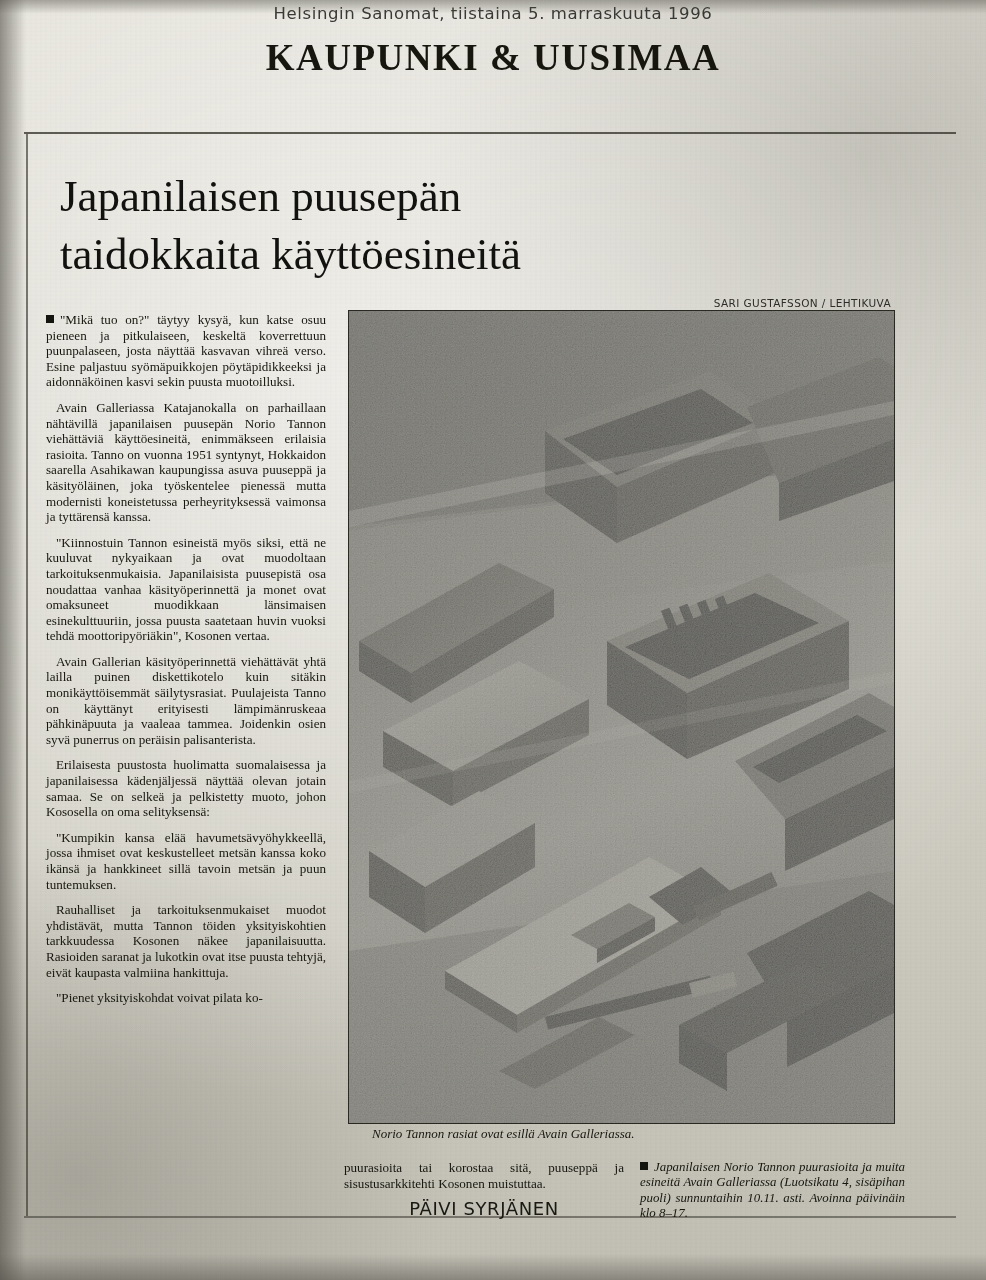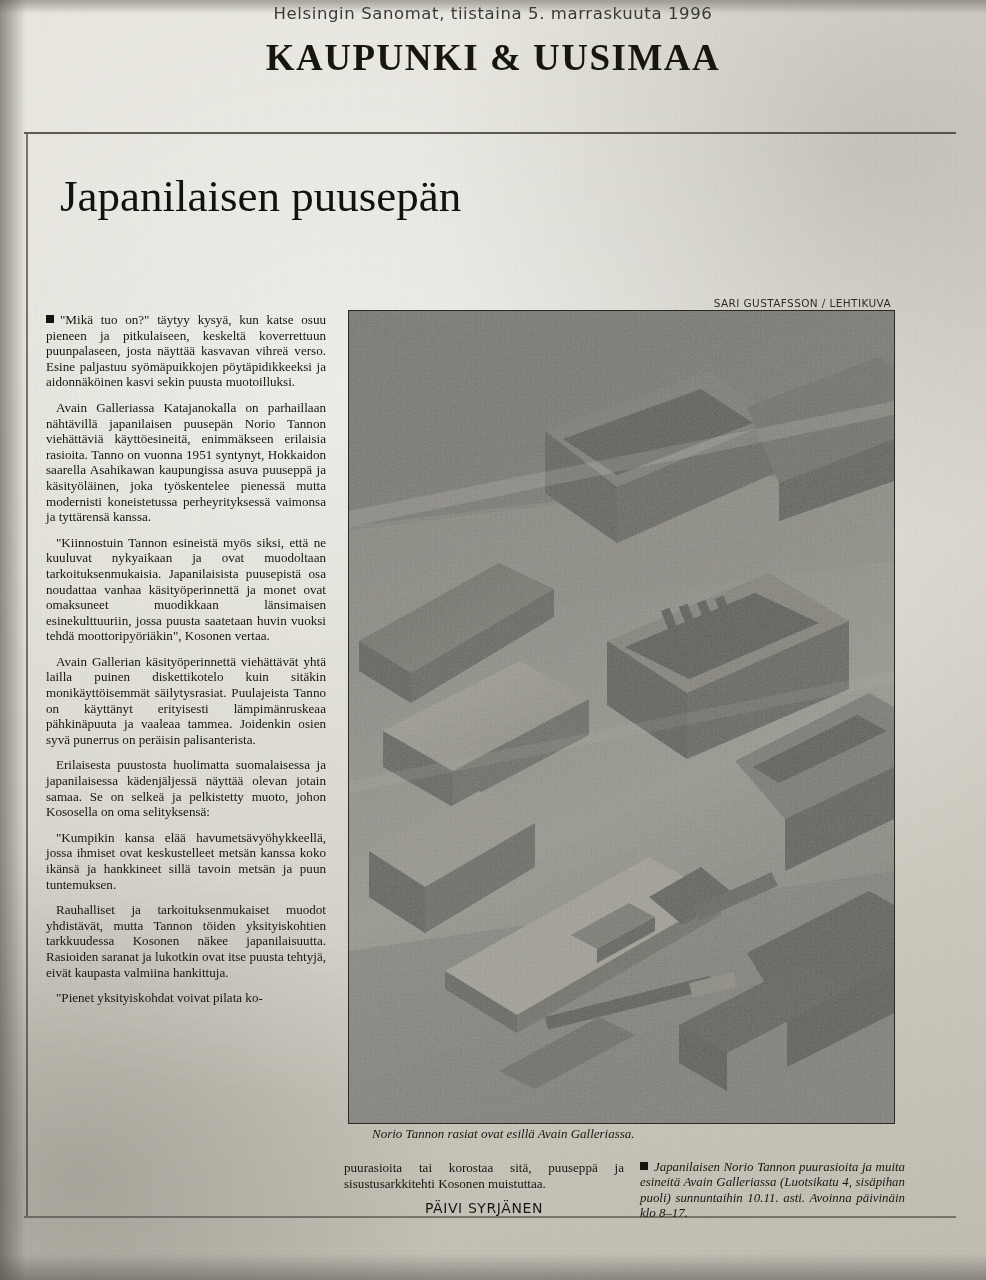--- a/index.html
+++ b/index.html
@@ -158,21 +158,21 @@
     top: 1160px;
     width: 280px;
     font-size: 13.1px;
     line-height: 15.6px;
   }
   #col-mid-bottom p { margin: 0 0 8px 0; text-indent: 0; }
   .byline {
     margin-top: 10px;
     text-align: center;
     font-family: "DejaVu Sans", sans-serif;
-    font-size: 14px;
+    font-size: 18px;
     letter-spacing: 0.6px;
     color: #1a1a14;
   }
   #col-right-bottom {
     left: 640px;
     top: 1160px;
     width: 265px;
     font-size: 12.9px;
     line-height: 15.4px;
     font-style: italic;
@@ -205,20 +205,21 @@
 
   <div class="masthead-date">Helsingin Sanomat, tiistaina 5. marraskuuta 1996</div>
   <div class="masthead-title">KAUPUNKI &amp; UUSIMAA</div>
 
   <div class="rule-top"></div>
   <div class="rule-left"></div>
   <div class="rule-bottom"></div>
 
   <div class="headline">
     <div>Japanilaisen puusepän</div>
+    <div>taidokkaita käyttöesineitä</div>
   </div>
 
   <div class="photo-credit">SARI GUSTAFSSON / LEHTIKUVA</div>
 
   <div class="col" id="col-left">
     <p class="first"><span class="square"></span><span>"Mikä tuo on?" täytyy kysyä, kun katse osuu pieneen ja pitkulaiseen, keskeltä koverrettuun puunpalaseen, josta näyttää kasvavan vihreä verso. Esine paljastuu syömäpuikkojen pöytäpidikkeeksi ja aidonnäköinen kasvi sekin puusta muotoilluksi.</span></p>
     <p><span>Avain Galleriassa Katajanokalla on parhaillaan nähtävillä japanilaisen puusepän Norio Tannon viehättäviä käyttöesineitä, enimmäkseen erilaisia rasioita. Tanno on vuonna 1951 syntynyt, Hokkaidon saarella Asahikawan kaupungissa asuva puuseppä ja käsityöläinen, joka työskentelee pienessä mutta modernisti koneistetussa perheyrityksessä vaimonsa ja tyttärensä kanssa.</span></p>
     <p><span>"Kiinnostuin Tannon esineistä myös siksi, että ne kuuluvat nykyaikaan ja ovat muodoltaan tarkoituksenmukaisia. Japanilaisista puusepistä osa noudattaa vanhaa käsityöperinnettä ja monet ovat omaksuneet muodikkaan länsimaisen esinekulttuuriin, jossa puusta saatetaan huvin vuoksi tehdä moottoripyöriäkin", Kosonen vertaa.</span></p>
     <p><span>Avain Gallerian käsityöperinnettä viehättävät yhtä lailla puinen disketti­kotelo kuin sitäkin monikäyttöisemmät säilytysrasiat. Puulajeista Tanno on käyttänyt erityisesti lämpimänruskeaa pähkinäpuuta ja vaaleaa tammea. Joidenkin osien syvä punerrus on peräisin palisanterista.</span></p>
     <p><span>Erilaisesta puustosta huolimatta suomalaisessa ja japanilaisessa kädenjäljessä näyttää olevan jotain samaa. Se on selkeä ja pelkistetty muoto, johon Kososella on oma selityksensä:</span></p>

